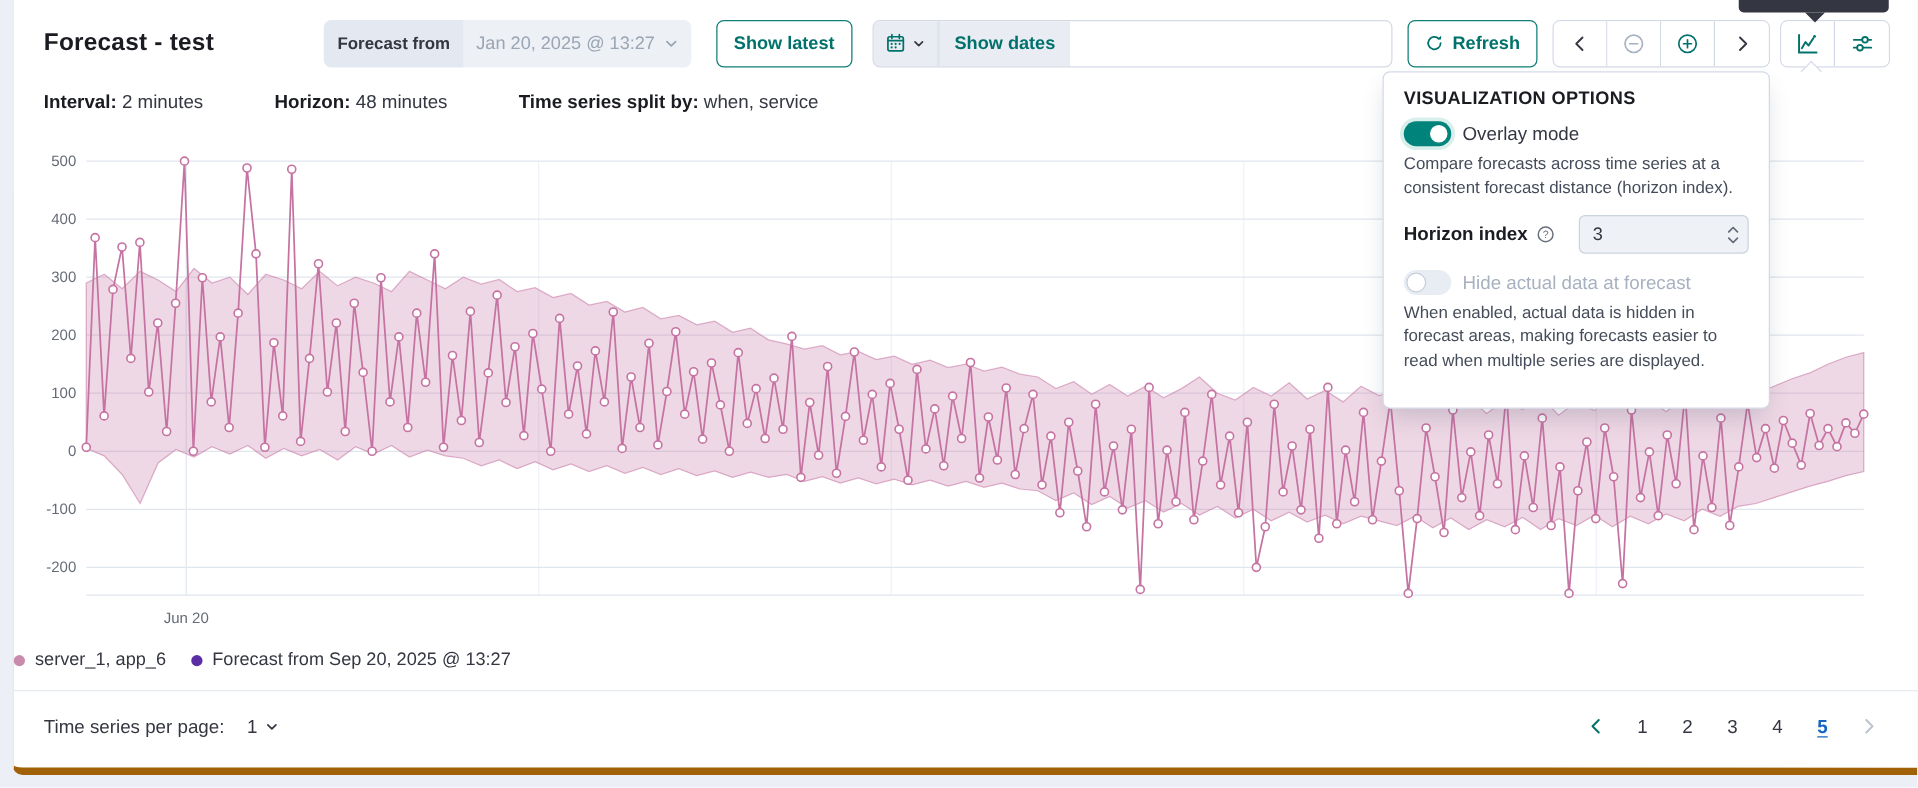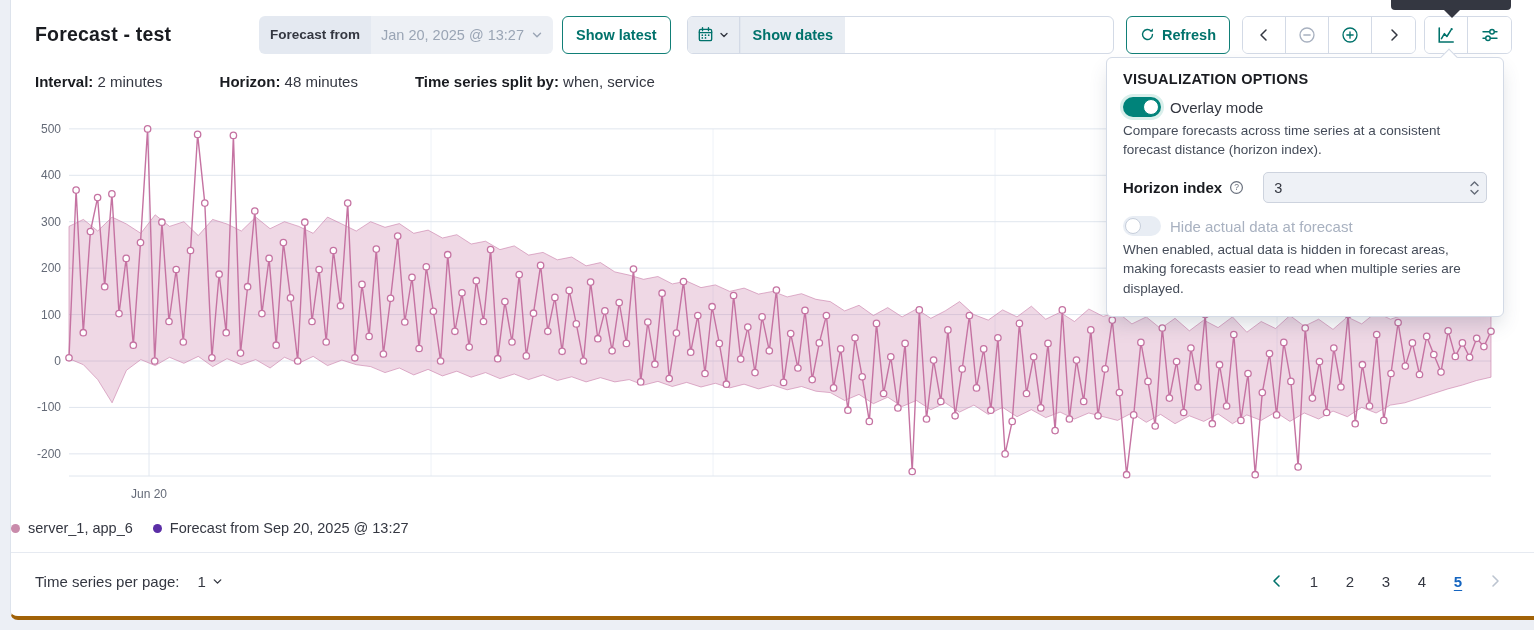--- a/index.html
+++ b/index.html
@@ -1,33 +1,33 @@
 <!DOCTYPE html>
 <html><head>
 <meta charset="utf-8">
 <style>
   * { box-sizing: border-box; margin: 0; padding: 0; }
   html,body { width:1534px; height:630px; }
   body { font-family:"Liberation Sans","DejaVu Sans",sans-serif; background:#eceff5; overflow:hidden; }
   .page { position:relative; width:1534px; height:630px; }
   .panel { position:absolute; left:10px; top:0; right:0; height:620px; background:#fff;
-           border-left:1px solid #dde3ec; border-bottom:4px solid #a16207; border-radius:0 0 0 8px; }
+           border-left:1px solid #dde3ec; border-bottom:6px solid #a16207; border-radius:0 0 0 8px; }
 
   
   .header { display:flex; align-items:center; padding:15px 22px 0 24px; height:54px; }
   .title { font-size:19.5px; font-weight:700; color:#1a1c21; min-width:224px; letter-spacing:.01em; }
   .ffgroup { display:flex; align-items:stretch; height:38px; }
   .fflabel { display:flex; align-items:center; padding:0 11px; background:#e4e9f1; color:#343741;
              font-size:13.5px; font-weight:700; border-radius:6px 0 0 6px; white-space:nowrap; }
   .ffselect { display:flex; align-items:center; justify-content:space-between; width:182px; background:#edf0f5;
               color:#9aa5b5; font-size:14.5px; padding:0 9px 0 10px; border-radius:0 6px 6px 0; cursor:not-allowed; }
   .btn { display:flex; align-items:center; justify-content:center; gap:7px; height:38px; background:#fff;
          border:1px solid #117f77; color:#00726b; font-weight:700; font-size:14.5px; border-radius:6px;
          padding:0 13px; cursor:pointer; font-family:inherit; white-space:nowrap; }
-  .show-latest { margin-left:9px; }
+  .show-latest { margin-left:20px; }
   .datepicker { flex:1; display:flex; align-items:stretch; height:38px; margin-left:16px; border:1px solid #d3dae6;
                 border-radius:6px; background:#fff; overflow:hidden; }
   .quick { display:flex; align-items:center; gap:4px; padding:0 9px; background:#e9edf3; border:none;
            border-right:1px solid #d3dae6; cursor:pointer; color:#00726b; }
   .datetext { flex:1; display:flex; align-items:center; padding:0 12px; font-size:14.5px; color:#343741; cursor:text; }
   .showdates { display:flex; align-items:center; padding:0 12px; background:#e9edf3; border:none; border-left:1px solid #e2e7ef;
                color:#00726b; font-weight:700; font-size:14.5px; cursor:pointer; font-family:inherit; }
   .refresh { margin-left:12px; }
   .btngroup { display:flex; align-items:stretch; height:38px; margin-left:12px; border:1px solid #d3dae6;
               border-radius:6px; background:#fff; overflow:hidden; }
@@ -67,22 +67,22 @@
                     color:#343741; cursor:pointer; font-family:inherit; }
   .pagination { display:flex; align-items:center; gap:8px; }
   .pagination .pg-btn { width:30px; height:30px; display:flex; align-items:center; justify-content:center;
                         background:none; border:none; cursor:pointer; font-family:inherit; font-size:15px; color:#343741; }
   .pagination .pg-num { width:28px; }
   .pagination .active { color:#1565c0; font-weight:700; text-decoration:underline; text-underline-offset:3px; }
   .pagination .nav { color:#00726b; }
   .pagination .nav.disabled { color:#bcc4d0; cursor:default; }
 
   
-  .popover { position:absolute; left:1095px; top:57px; width:398px; background:#fff; border:1px solid #d3dae6;
-             border-radius:6px; box-shadow:0 10px 20px -4px rgba(65,78,101,.22); padding:13px 16px 14px; z-index:20; }
+  .popover { position:absolute; left:1095px; top:57px; width:310px; background:#fff; border:1px solid #d3dae6;
+             border-radius:6px; box-shadow:0 10px 20px -4px rgba(65,78,101,.22); padding:13px 16px 24px; z-index:20; }
   .popover .arrow { position:absolute; top:-7px; left:336px; width:12px; height:12px; background:#fff;
              border-left:1px solid #d3dae6; border-top:1px solid #d3dae6; transform:rotate(45deg); }
   .pop-title { font-size:14.5px; font-weight:700; color:#1a1c21; letter-spacing:.02em; margin-bottom:10px; }
   .switch-row { display:flex; align-items:center; gap:9px; margin-bottom:4px; }
   .switch-label { font-size:15px; color:#343741; }
   .switch { position:relative; width:38px; height:20px; border-radius:10px; background:#00837a;
             box-shadow:0 0 0 3px #d9efeb; cursor:pointer; flex:none; }
   .switch .knob { position:absolute; top:2px; right:2px; width:16px; height:16px; border-radius:50%;
             background:#fff; border:1.5px solid #00837a; }
   .switch.off { background:#e8edf4; box-shadow:none; cursor:default; }

